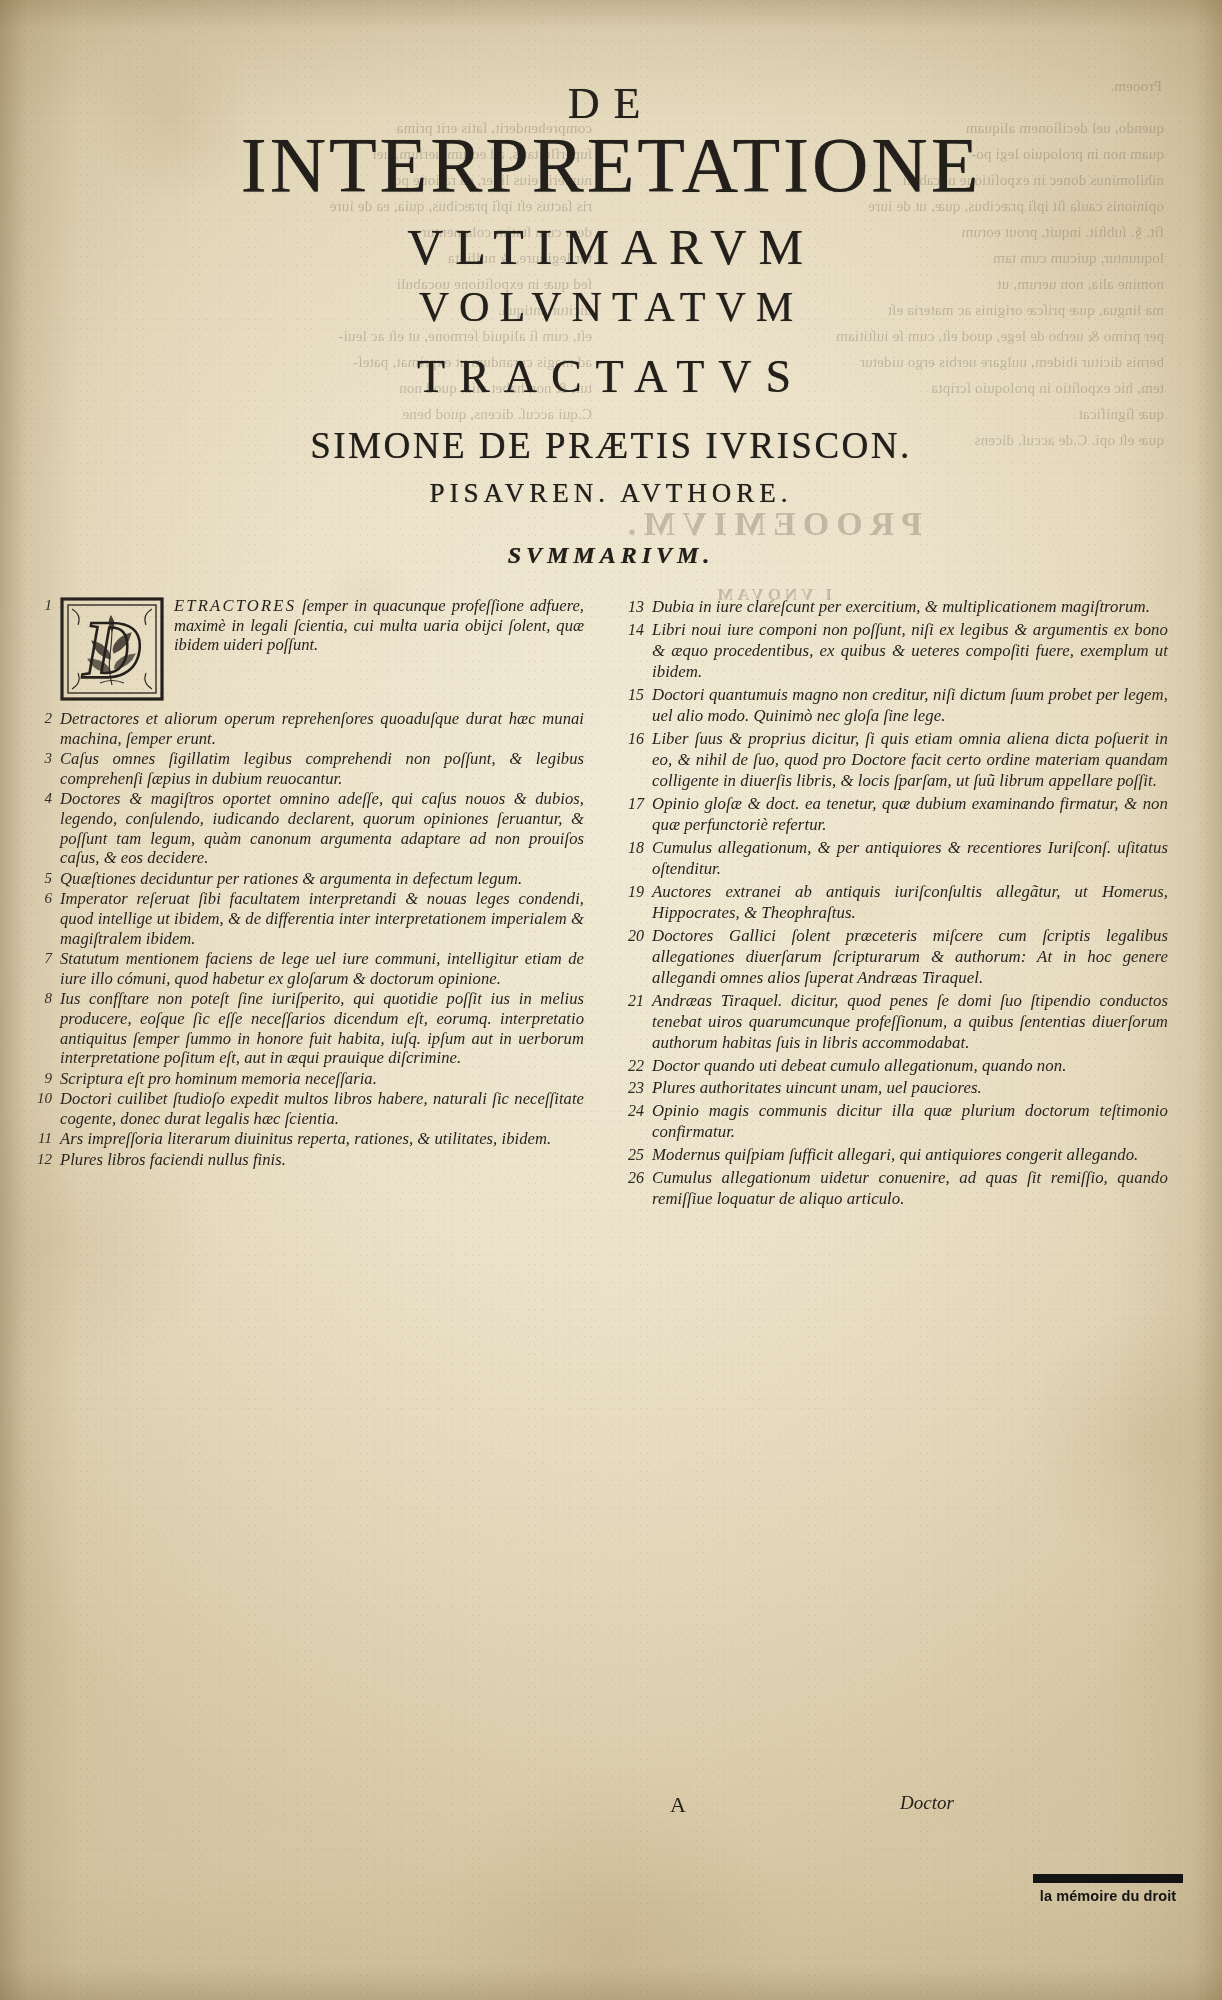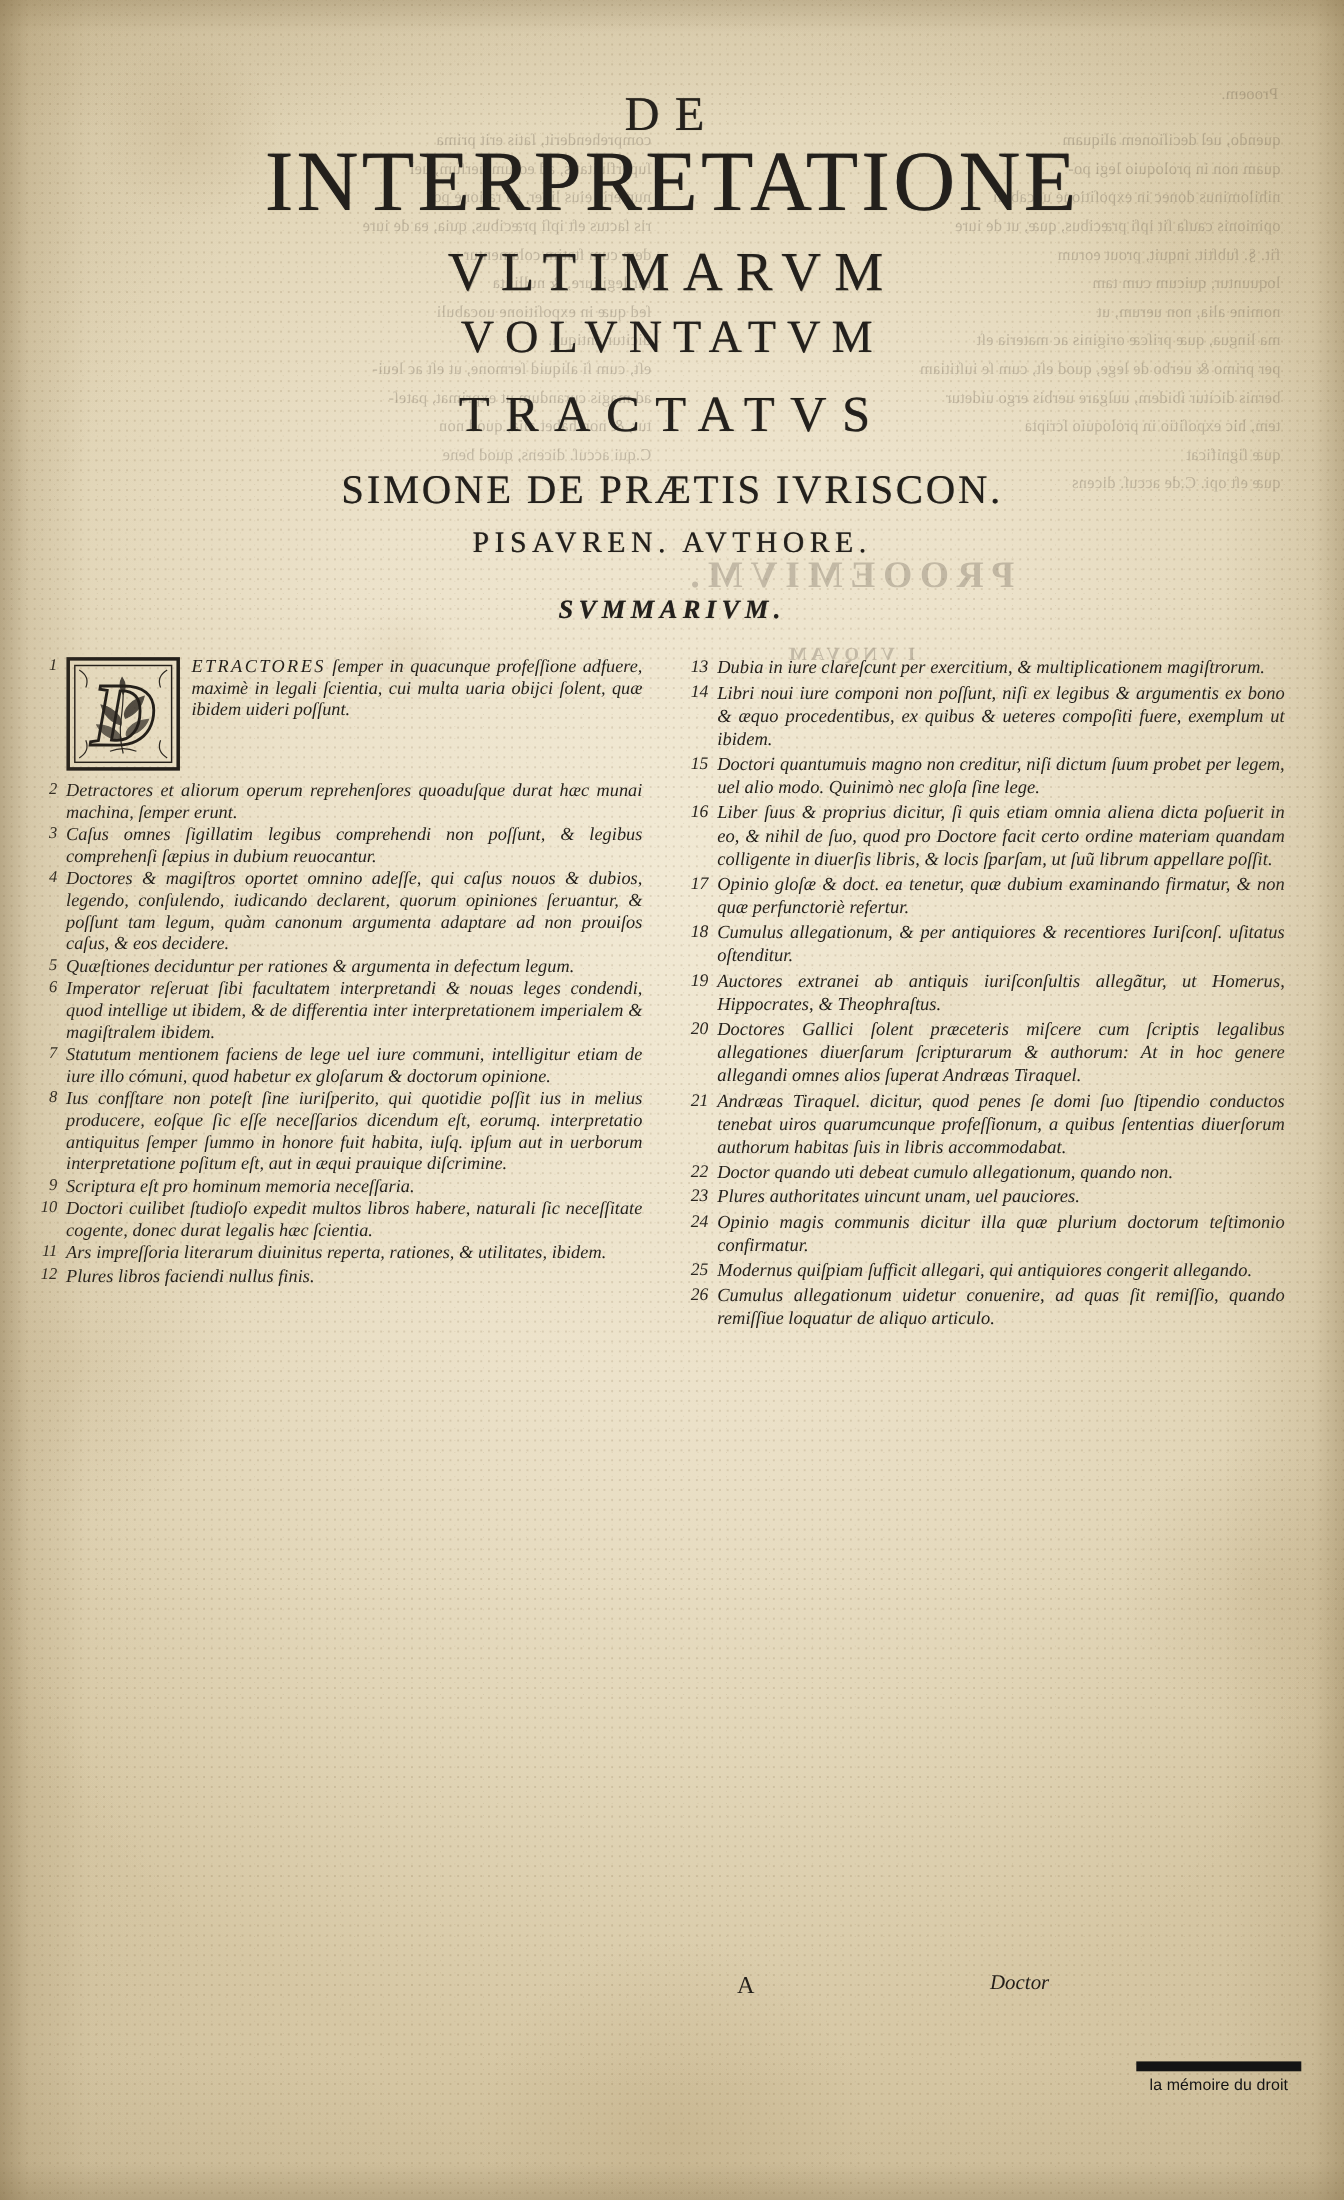--- a/index.html
+++ b/index.html
@@ -185,21 +185,21 @@
   }
   #logo-mark .hollow{
     color:transparent;
     -webkit-text-stroke:1.5px #6b5a40;
   }
   #logo-bar{
     width:150px;height:9px;background:#141414;margin:2px auto 5px auto;
   }
   #logo-tag{
     font-family:"Liberation Sans",sans-serif;
-    font-size:14.5px;font-weight:400;color:#141414;letter-spacing:.1px;
+    font-size:14.5px;font-weight:700;color:#141414;letter-spacing:.1px;
   }
 
   
   #soften{
     position:absolute;inset:0;pointer-events:none;
     background:radial-gradient(ellipse 90% 80% at 50% 50%, rgba(0,0,0,0) 60%, rgba(90,70,40,.10) 100%);
   }
 </style>
 </head>
 <body>

